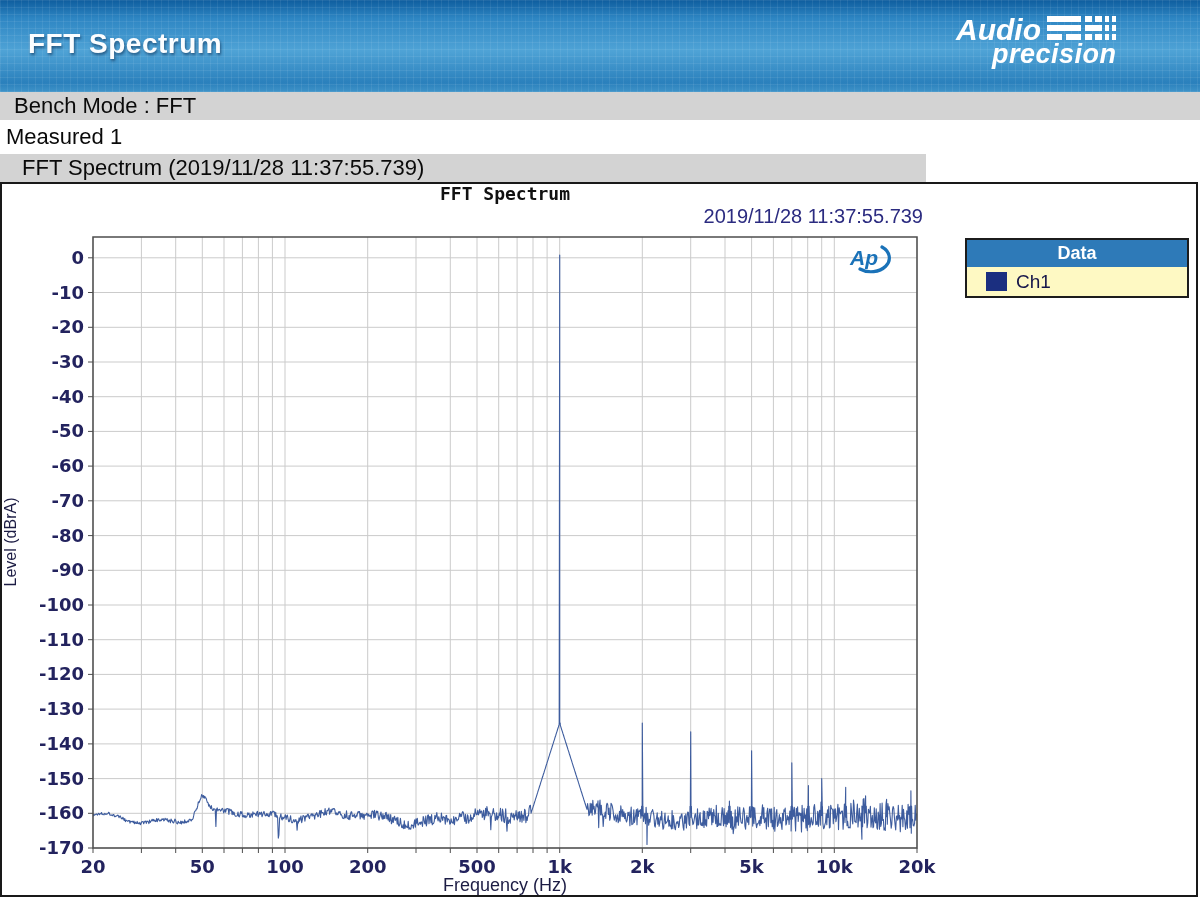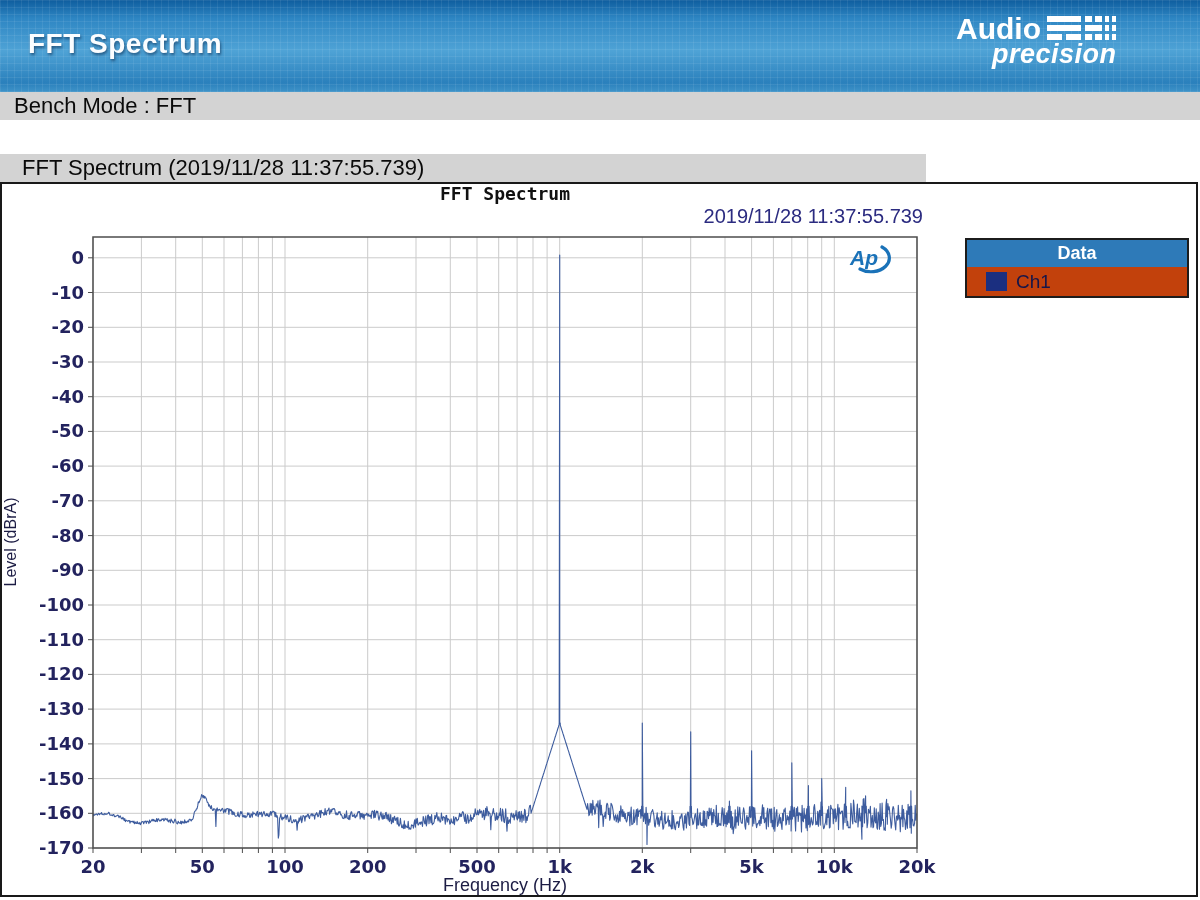--- a/index.html
+++ b/index.html
@@ -12,21 +12,21 @@
       repeating-linear-gradient(90deg, rgba(255,255,255,.07) 0 1px, transparent 1px 7px),
       repeating-linear-gradient(0deg, rgba(255,255,255,.07) 0 1px, transparent 1px 7px),
       linear-gradient(180deg,#0e5d9e 0%,#2e86c3 20%,#4fa3d6 55%,#2a80bc 90%,#3f93c8 100%);
   }
   .banner-title{
     position:absolute;left:28px;top:28px;
     font-size:28px;font-weight:bold;color:#fbfdff;letter-spacing:.5px;
     text-shadow:1px 2px 3px rgba(0,25,60,.55);
   }
   .ap-logo{position:absolute;right:34px;top:16px;width:210px;height:62px;color:#fff;}
-  .ap-logo .l1{font-weight:bold;font-size:30px;line-height:26px;display:flex;align-items:flex-start;gap:6px;}
+  .ap-logo .l1{font-style:italic;font-weight:bold;font-size:30px;line-height:26px;display:flex;align-items:center;gap:6px;}
   .ap-logo .l2{font-style:italic;font-weight:bold;font-size:27px;line-height:24px;margin-left:36px;margin-top:-2px;letter-spacing:.5px;}
 
   
   .bar-bench{position:absolute;left:0;top:92px;width:1200px;height:28px;background:#d3d3d3;
     display:flex;align-items:center;padding-left:14px;box-sizing:border-box;font-size:22px;color:#0a0a0a;}
   .row-measured{position:absolute;left:0;top:120px;width:1200px;height:34px;background:#fff;
     display:flex;align-items:center;font-size:22px;color:#0a0a0a;}
   .row-measured .lbl{margin-left:6px;width:169px;flex:0 0 auto;}
   .bar-caption{position:absolute;left:0;top:154px;width:926px;height:28px;background:#d3d3d3;
     display:flex;align-items:center;padding-left:22px;box-sizing:border-box;font-size:22px;color:#0a0a0a;}
@@ -34,21 +34,21 @@
   
   .panel{position:absolute;left:0;top:182px;width:1198px;height:715px;border:2px solid #191919;
     box-sizing:border-box;background:#fff;}
   .panel svg{position:absolute;left:0;top:0;}
   .chart-title{font-family:"DejaVu Sans Mono",monospace;font-weight:bold;font-size:18px;fill:#111;}
   .stamp{font-size:20px;fill:#2b2b80;}
   .tick{font-family:"DejaVu Sans",sans-serif;font-weight:bold;font-size:18px;fill:#23235e;}
   .axlabel{font-size:16px;fill:#1c1c44;}
 
   
-  .legend{position:absolute;left:963px;top:54px;width:224px;height:60px;border:2px solid #1c1c1c;background:#c2410c;box-sizing:border-box;}
+  .legend{position:absolute;left:963px;top:54px;width:224px;height:60px;border:2px solid #1c1c1c;background:#fef9c3;box-sizing:border-box;}
   .legend-header{height:27px;background:#2e7ab8;color:#fff;font-weight:bold;font-size:18px;
     display:flex;align-items:center;justify-content:center;}
   .legend-body{height:29px;display:flex;align-items:center;padding-left:19px;}
   .swatch{width:21px;height:19px;background:#1b2f80;display:inline-block;margin-right:9px;}
   .legend-body span.txt{font-size:19px;color:#16164a;}
 
   .bars-icon{margin-bottom:2px;}
 </style>
 </head>
 <body>
@@ -80,20 +80,21 @@
     </div>
     <div class="l2">precision</div>
   </div>
 </div>
 
 <div class="bar-bench">
   <span>Bench Mode : FFT</span>
 </div>
 
 <div class="row-measured">
+  <span class="lbl">Measured 1</span>
 </div>
 
 <div class="bar-caption">
   <span>FFT Spectrum (2019/11/28 11:37:55.739)</span>
 </div>
 
 <div class="panel">
   <svg width="1194" height="711" viewBox="0 0 1194 711">
     <defs>
       <clipPath id="pclip">

